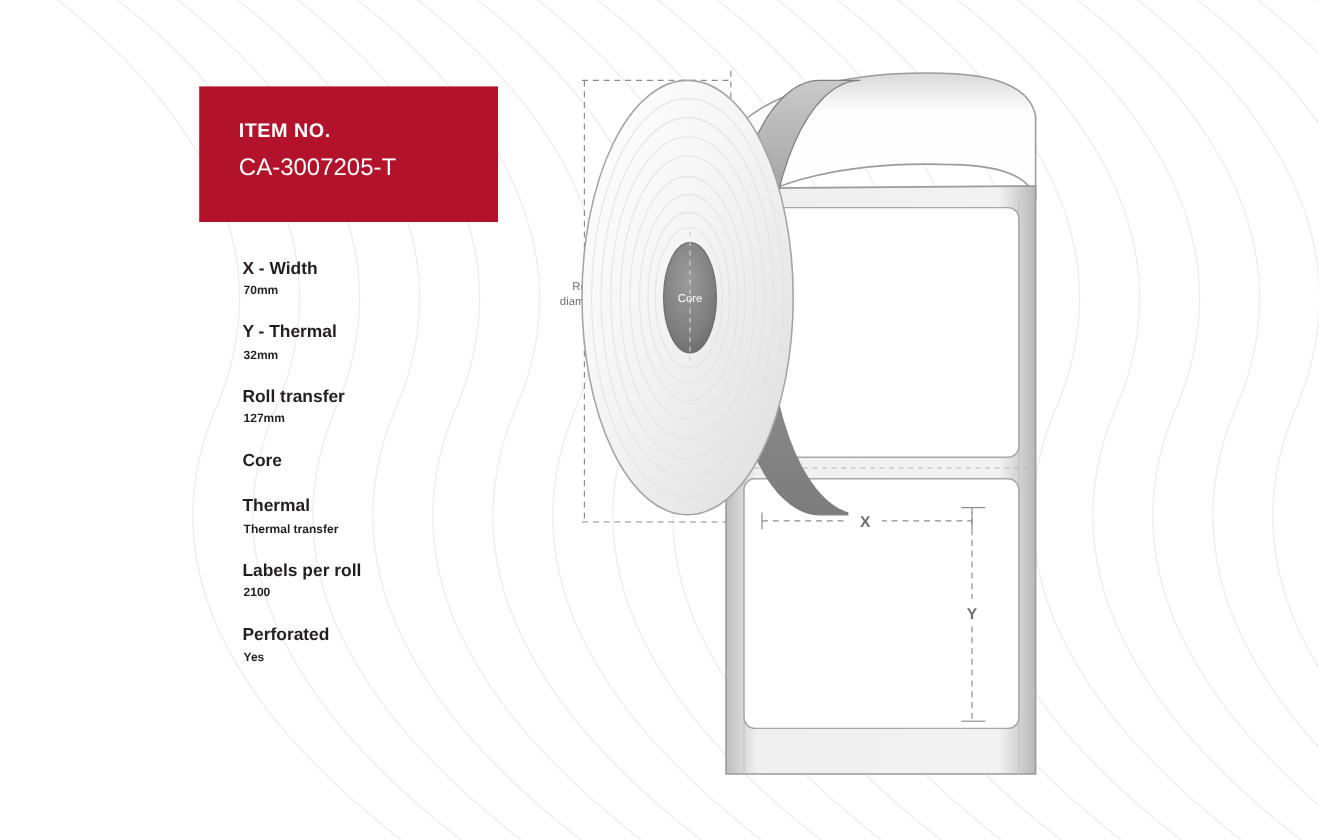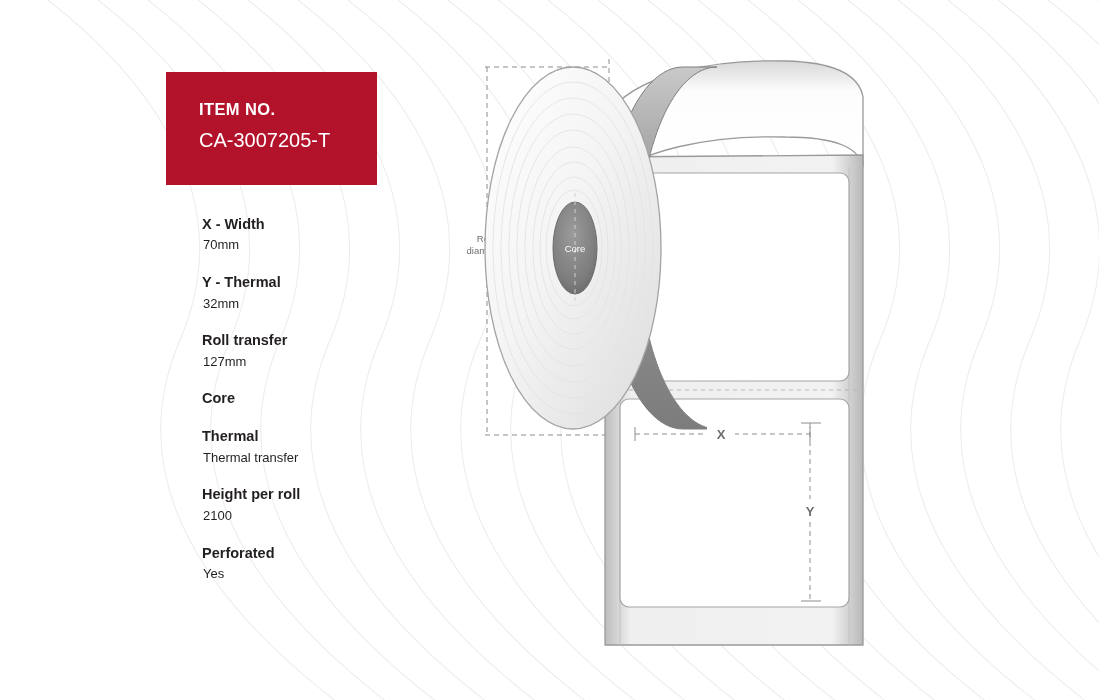--- a/index.html
+++ b/index.html
@@ -27,21 +27,21 @@
 
   
   #spec-panel {
     position: absolute;
     left: 166px;
     top: 72px;
     width: 300px;
   }
 
   #item-banner {
-    width: 211px;
+    width: 249px;
     height: 113px;
     background: #b3122b;
     color: #ffffff;
     box-sizing: border-box;
     padding: 28px 0 0 33px;
   }
   #item-banner .item-label {
     font-size: 16.5px;
     font-weight: bold;
     letter-spacing: 0.4px;
@@ -62,22 +62,22 @@
     margin-bottom: 15.5px;
   }
   #spec-list .spec-key {
     display: block;
     font-size: 14.5px;
     font-weight: bold;
     line-height: 1.55;
   }
   #spec-list .spec-val {
     display: block;
-    font-size: 13px;
-    font-weight: normal;
+    font-size: 10px;
+    font-weight: bold;
     line-height: 1.55;
     padding-left: 1px;
   }
 
   
   #illustration {
     position: absolute;
     left: 455px;
     top: 45px;
     width: 620px;
@@ -135,21 +135,21 @@
       <span class="spec-val">127mm</span>
     </li>
     <li>
       <span class="spec-key">Core</span>
     </li>
     <li>
       <span class="spec-key">Thermal</span>
       <span class="spec-val">Thermal transfer</span>
     </li>
     <li>
-      <span class="spec-key">Height per roll</span>
+      <span class="spec-key">Labels per roll</span>
       <span class="spec-val">2100</span>
     </li>
     <li>
       <span class="spec-key">Perforated</span>
       <span class="spec-val">Yes</span>
     </li>
   </ul>
 </div>
 
 <svg id="illustration" viewBox="0 0 620 640" xmlns="http://www.w3.org/2000/svg">

